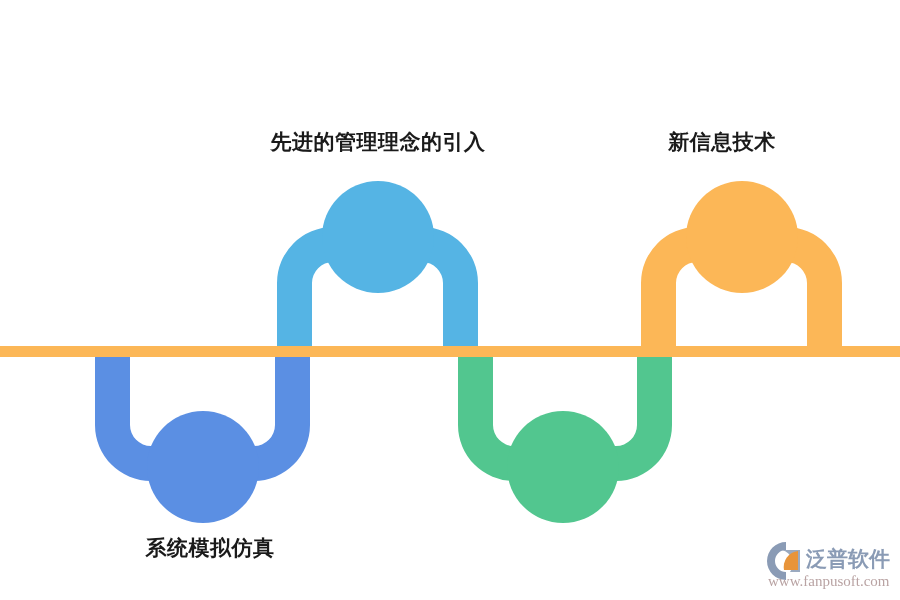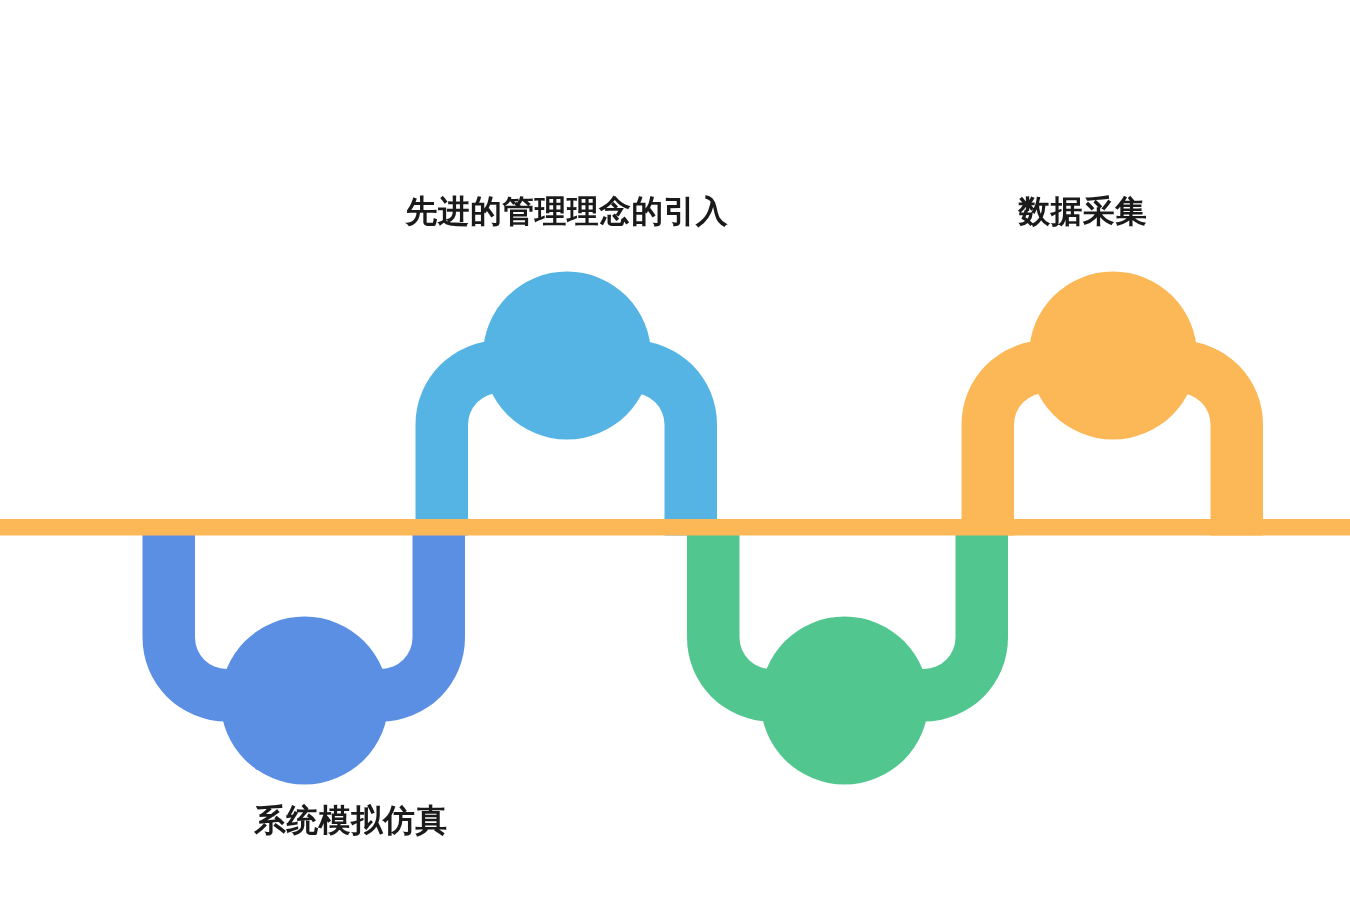--- a/index.html
+++ b/index.html
@@ -122,19 +122,34 @@
                A 56 56 0 0 1 458 425
                Z" fill="#52C68F"></path>
       <circle cx="563" cy="467" r="56" fill="#52C68F"></circle>
     </g>
 
     <rect x="0" y="346" width="900" height="11" fill="#FCB757"></rect>
   </svg>
 
   <div class="node-label" style="left:378px; top:131px;">先进的管理理念的引入</div>
 
-  <div class="node-label" style="left:722px; top:131px;">数据采集</div>
+  <div class="node-label" style="left:722px; top:131px;">新信息技术</div>
 
-  <div class="node-label" style="left:210px; top:537px;margin-left:24px;">系统模拟仿真</div>
+  <div class="node-label" style="left:210px; top:537px;">系统模拟仿真</div>
 
 
+  <div id="watermark">
+    <svg id="watermark-svg" width="136" height="58" viewBox="0 0 136 58" xmlns="http://www.w3.org/2000/svg">
+      <g>
+        <path d="M 24 6
+                 A 19 19 0 1 0 24 44
+                 L 24 36
+                 A 11 11 0 1 1 24 14
+                 Z" fill="#8a9bb5"></path>
+        <path d="M 20 14 L 38 14 L 38 36 L 28 36 A 14 14 0 0 0 20 14 Z" fill="#8a9bb5" opacity="0.85"></path>
+        <path d="M 22 34 A 16 16 0 0 1 36 15 L 36 34 Z" fill="#E8943A"></path>
+      </g>
+      <text x="44" y="30" font-family="'DejaVu Sans','Liberation Sans',sans-serif" font-size="21" font-weight="bold" fill="#8a9bb5">泛普软件</text>
+      <text x="6" y="50" font-family="'Liberation Serif','DejaVu Serif',serif" font-size="15" fill="#b9a3a3">www.fanpusoft.com</text>
+    </svg>
+  </div>
 
 </div>
 
 </body></html>

